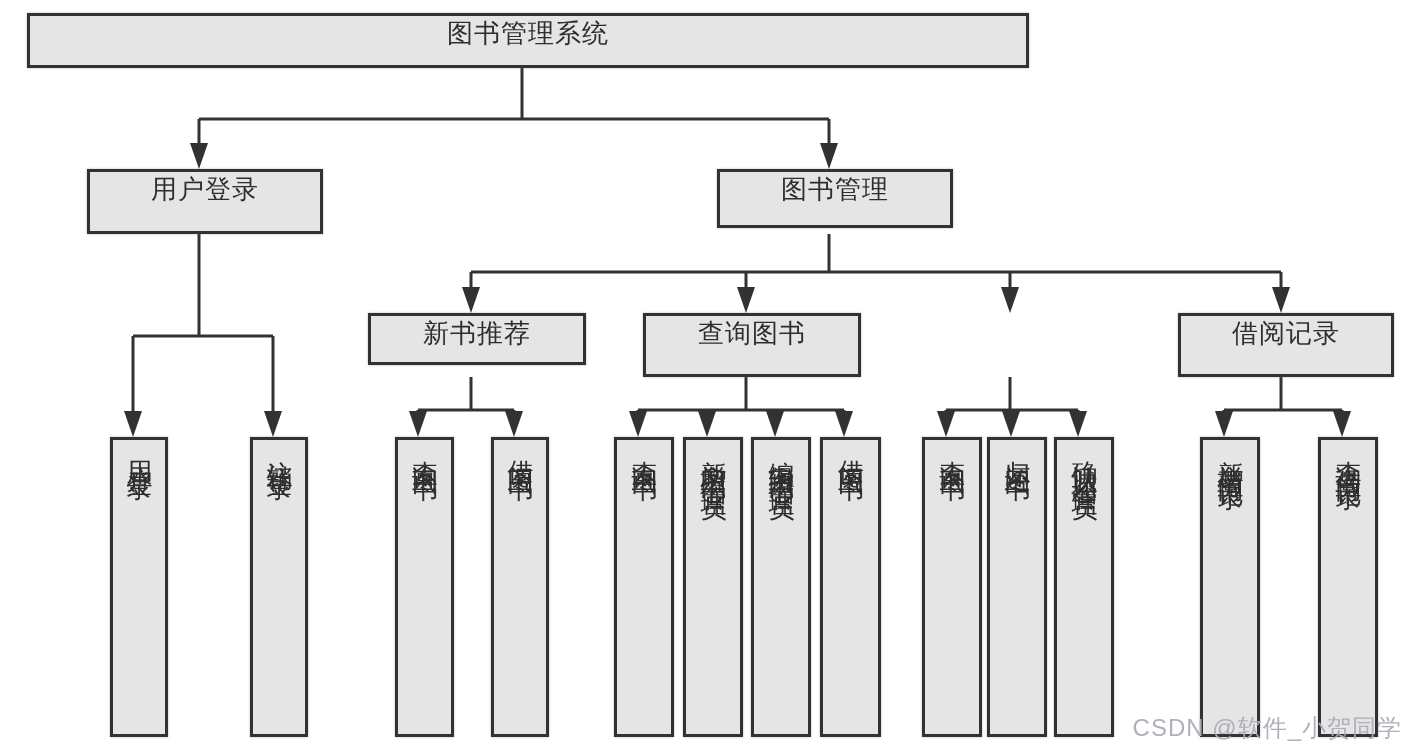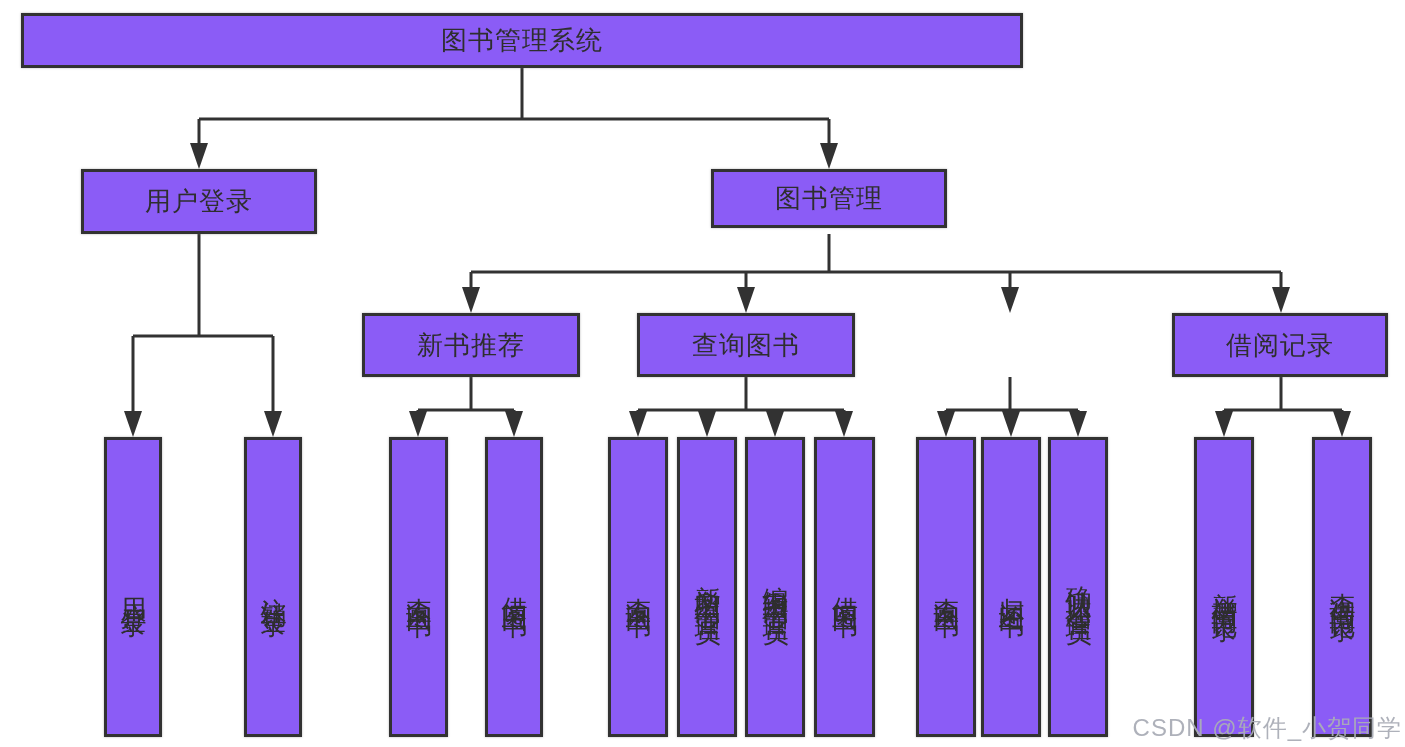--- a/index.html
+++ b/index.html
@@ -2,23 +2,24 @@
 <html><head>
 <meta charset="utf-8">
 <style>
   html,body{margin:0;padding:0;background:#fff;}
   .canvas{
     position:relative;width:1405px;height:747px;background:#ffffff;overflow:hidden;
     font-family:"Liberation Sans",sans-serif;color:#2e2e2e;
   }
   .connectors{position:absolute;left:0;top:0;z-index:0;}
   .node{
-    position:absolute;z-index:1;box-sizing:border-box;background:#8b5cf6;
-    border:3px solid #323232;display:flex;align-items:center;justify-content:center;
+    position:absolute;z-index:1;box-sizing:border-box;background:#e5e5e5;
+    border:3px solid #323232;display:flex;align-items:flex-start;justify-content:center;
     box-shadow:0 0 2px rgba(120,120,120,.55);
+    margin-left:6px;
   }
   .node.h span{font-size:26px;letter-spacing:1px;white-space:nowrap;}
   .node.v{overflow:hidden;}
   .node.v .vtext{
     writing-mode:vertical-rl;text-orientation:mixed;
     font-size:26px;letter-spacing:5px;line-height:1.15;
   }
   .watermark{
     position:absolute;right:3px;bottom:3px;z-index:2;
     font-size:24px;letter-spacing:1px;color:rgba(170,173,182,.95);white-space:nowrap;
@@ -64,21 +65,21 @@
     <span>图书管理系统</span>
   </div>
 
   <div class="node h" style="left:81px;top:169px;width:236px;height:65px">
     <span>用户登录</span>
   </div>
   <div class="node h" style="left:711px;top:169px;width:236px;height:59px">
     <span>图书管理</span>
   </div>
 
-  <div class="node h" style="left:362px;top:313px;width:218px;height:64px">
+  <div class="node h" style="left:362px;top:313px;width:218px;height:52px">
     <span>新书推荐</span>
   </div>
   <div class="node h" style="left:637px;top:313px;width:218px;height:64px">
     <span>查询图书</span>
   </div>
   <div class="node h" style="left:1172px;top:313px;width:216px;height:64px">
     <span>借阅记录</span>
   </div>
 
   <div class="node v" style="left:104px;top:437px;width:58px;height:300px">

